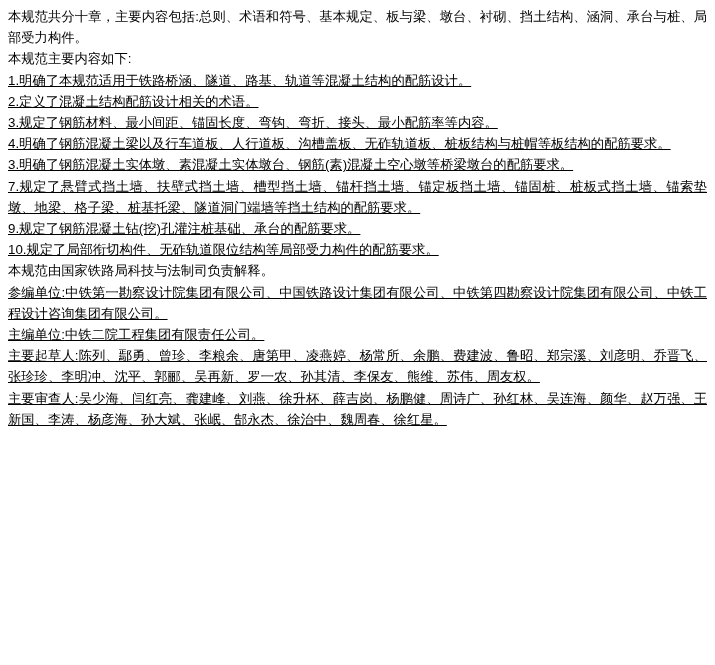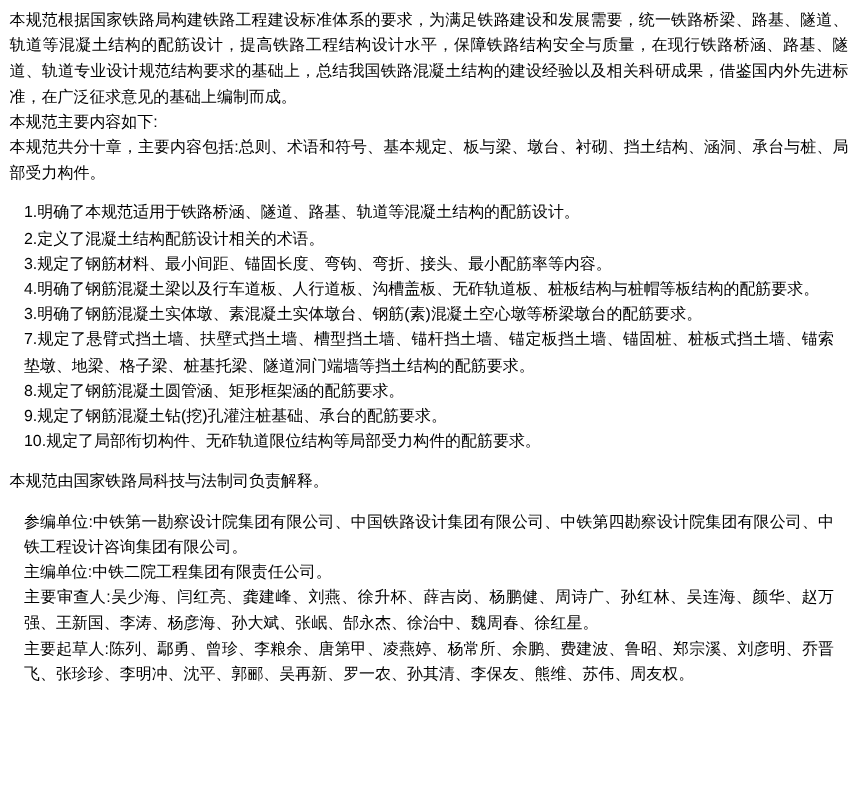--- a/index.html
+++ b/index.html
@@ -29,46 +29,45 @@
     letter-spacing: 0px;
   }
   .list-item {
     font-size: 13.3px;
     line-height: 21.2px;
     margin: 0;
     text-align: justify;
     text-justify: inter-ideograph;
   }
   .blk {
-    margin: 12px;
+    margin: 0;
+    text-decoration: underline;
   }
 </style>
 </head>
 <body>
 
 <div class="page">
 
-  <p class="para">本规范根据国家铁路局构建铁路工程建设标准体系的要求，为满足铁路建设和发展需要，统一铁路桥梁、路基、隧道、轨道等混凝土结构的配筋设计，提高铁路工程结构设计水平，保障铁路结构安全与质量，在现行铁路桥涵、路基、隧道、轨道专业设计规范结构要求的基础上，总结我国铁路混凝土结构的建设经验以及相关科研成果，借鉴国内外先进标准，在广泛征求意见的基础上编制而成。</p>
+  <p class="para">本规范共分十章，主要内容包括:总则、术语和符号、基本规定、板与梁、墩台、衬砌、挡土结构、涵洞、承台与桩、局部受力构件。</p>
   <p class="para">本规范主要内容如下:</p>
-  <p class="para">本规范共分十章，主要内容包括:总则、术语和符号、基本规定、板与梁、墩台、衬砌、挡土结构、涵洞、承台与桩、局部受力构件。</p>
 
   <div class="blk">
     <p class="list-item">1.明确了本规范适用于铁路桥涵、隧道、路基、轨道等混凝土结构的配筋设计。</p>
     <p class="list-item">2.定义了混凝土结构配筋设计相关的术语。</p>
     <p class="list-item">3.规定了钢筋材料、最小间距、锚固长度、弯钩、弯折、接头、最小配筋率等内容。</p>
     <p class="list-item">4.明确了钢筋混凝土梁以及行车道板、人行道板、沟槽盖板、无砟轨道板、桩板结构与桩帽等板结构的配筋要求。</p>
     <p class="list-item">3.明确了钢筋混凝土实体墩、素混凝土实体墩台、钢筋(素)混凝土空心墩等桥梁墩台的配筋要求。</p>
     <p class="list-item">7.规定了悬臂式挡土墙、扶壁式挡土墙、槽型挡土墙、锚杆挡土墙、锚定板挡土墙、锚固桩、桩板式挡土墙、锚索垫墩、地梁、格子梁、桩基托梁、隧道洞门端墙等挡土结构的配筋要求。</p>
-    <p class="list-item">8.规定了钢筋混凝土圆管涵、矩形框架涵的配筋要求。</p>
     <p class="list-item">9.规定了钢筋混凝土钻(挖)孔灌注桩基础、承台的配筋要求。</p>
     <p class="list-item">10.规定了局部衔切构件、无砟轨道限位结构等局部受力构件的配筋要求。</p>
   </div>
 
   <p class="para">本规范由国家铁路局科技与法制司负责解释。</p>
 
   <div class="blk">
     <p class="para"><span>参编单位:</span><span>中铁第一勘察设计院集团有限公司、中国铁路设计集团有限公司、中铁第四勘察设计院集团有限公司、中铁工程设计咨询集团有限公司。</span></p>
     <p class="para"><span>主编单位:</span><span>中铁二院工程集团有限责任公司。</span></p>
+    <p class="para"><span>主要起草人:</span><span>陈列、鄢勇、曾珍、李粮余、唐第甲、凌燕婷、杨常所、余鹏、费建波、鲁昭、郑宗溪、刘彦明、乔晋飞、张珍珍、李明冲、沈平、郭郦、吴再新、罗一农、孙其清、李保友、熊维、苏伟、周友权。</span></p>
     <p class="para"><span>主要审查人:</span><span>吴少海、闫红亮、龚建峰、刘燕、徐升杯、薛吉岗、杨鹏健、周诗广、孙红林、吴连海、颜华、赵万强、王新国、李涛、杨彦海、孙大斌、张岷、郜永杰、徐治中、魏周春、徐红星。</span></p>
-    <p class="para"><span>主要起草人:</span><span>陈列、鄢勇、曾珍、李粮余、唐第甲、凌燕婷、杨常所、余鹏、费建波、鲁昭、郑宗溪、刘彦明、乔晋飞、张珍珍、李明冲、沈平、郭郦、吴再新、罗一农、孙其清、李保友、熊维、苏伟、周友权。</span></p>
   </div>
 
 </div>
 
 </body></html>

